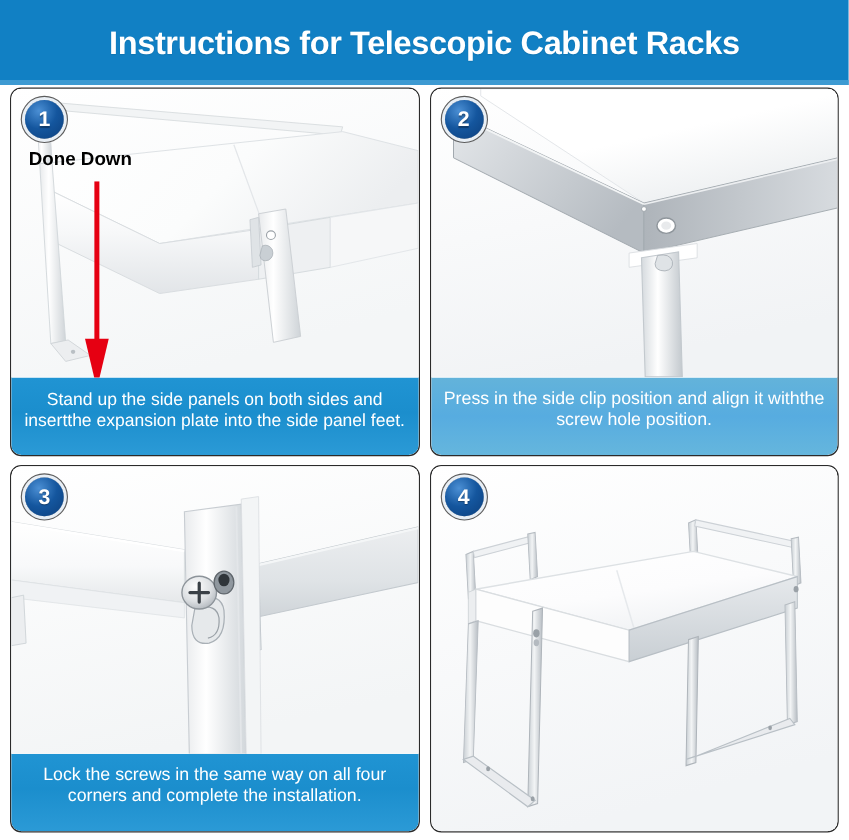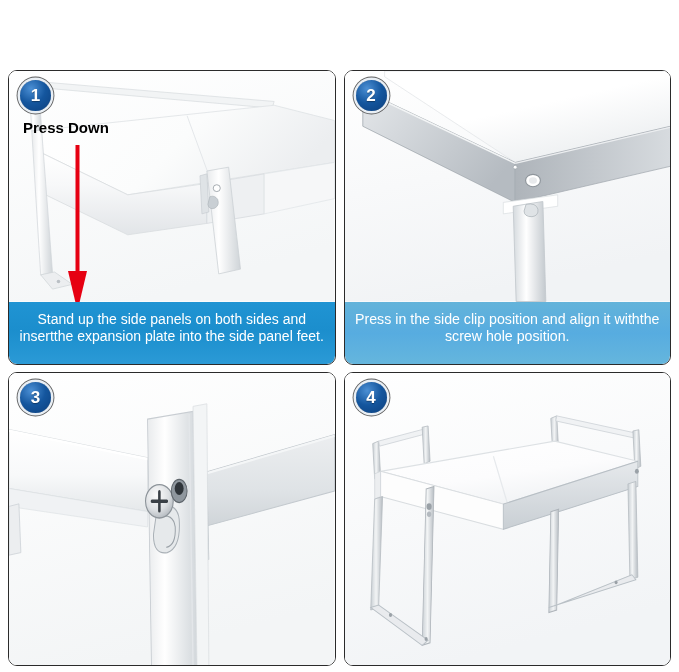--- a/index.html
+++ b/index.html
@@ -132,31 +132,34 @@
 
   
   .art { position: absolute; inset: 0; }
   .art svg { display: block; width: 100%; height: 100%; }
 </style>
 </head>
 <body>
 
 <div class="page">
 
+  <div class="header">
+    <div class="header-title">Instructions for Telescopic Cabinet Racks</div>
+  </div>
 
   <div class="grid">
 
     <div class="panel">
       <div class="stage">
 
         <div class="badge">
           <span>1</span>
         </div>
 
-        <div class="press-label">Press Down</div>
+        <div class="press-label">Done Down</div>
 
         <svg class="arrow" width="26" height="170" viewBox="0 0 26 170">
           <rect x="10.5" y="0" width="4" height="136" fill="#e60012"></rect>
           <polygon points="12.5,166 3,126 22,126" fill="#e60012"></polygon>
         </svg>
 
         <div class="art">
           <svg viewBox="0 0 329 242" preserveAspectRatio="none">
             <defs>
               <linearGradient id="p1bg" x1="0" y1="0" x2="0.4" y2="1">
@@ -334,20 +337,21 @@
 
             <ellipse cx="152" cy="100" rx="14" ry="13" fill="url(#screwG)" stroke="#8d949a" stroke-width="1.1"></ellipse>
             <path d="M152,92.5 v15 M144.5,100 h15" stroke="#3a4046" stroke-width="2.6" stroke-linecap="round"></path>
 
             <ellipse cx="172" cy="92" rx="8" ry="9" fill="#8f979e" stroke="#5f666c" stroke-width="1"></ellipse>
             <ellipse cx="172" cy="90" rx="4.5" ry="5" fill="#2f353a"></ellipse>
           </svg>
         </div>
       </div>
 
+      <div class="caption cap-strong tall">Lock the screws in the same way on all four corners and complete the installation.</div>
     </div>
 
     <div class="panel">
       <div class="stage">
 
         <div class="badge">
           <span>4</span>
         </div>
 
         <div class="art">

